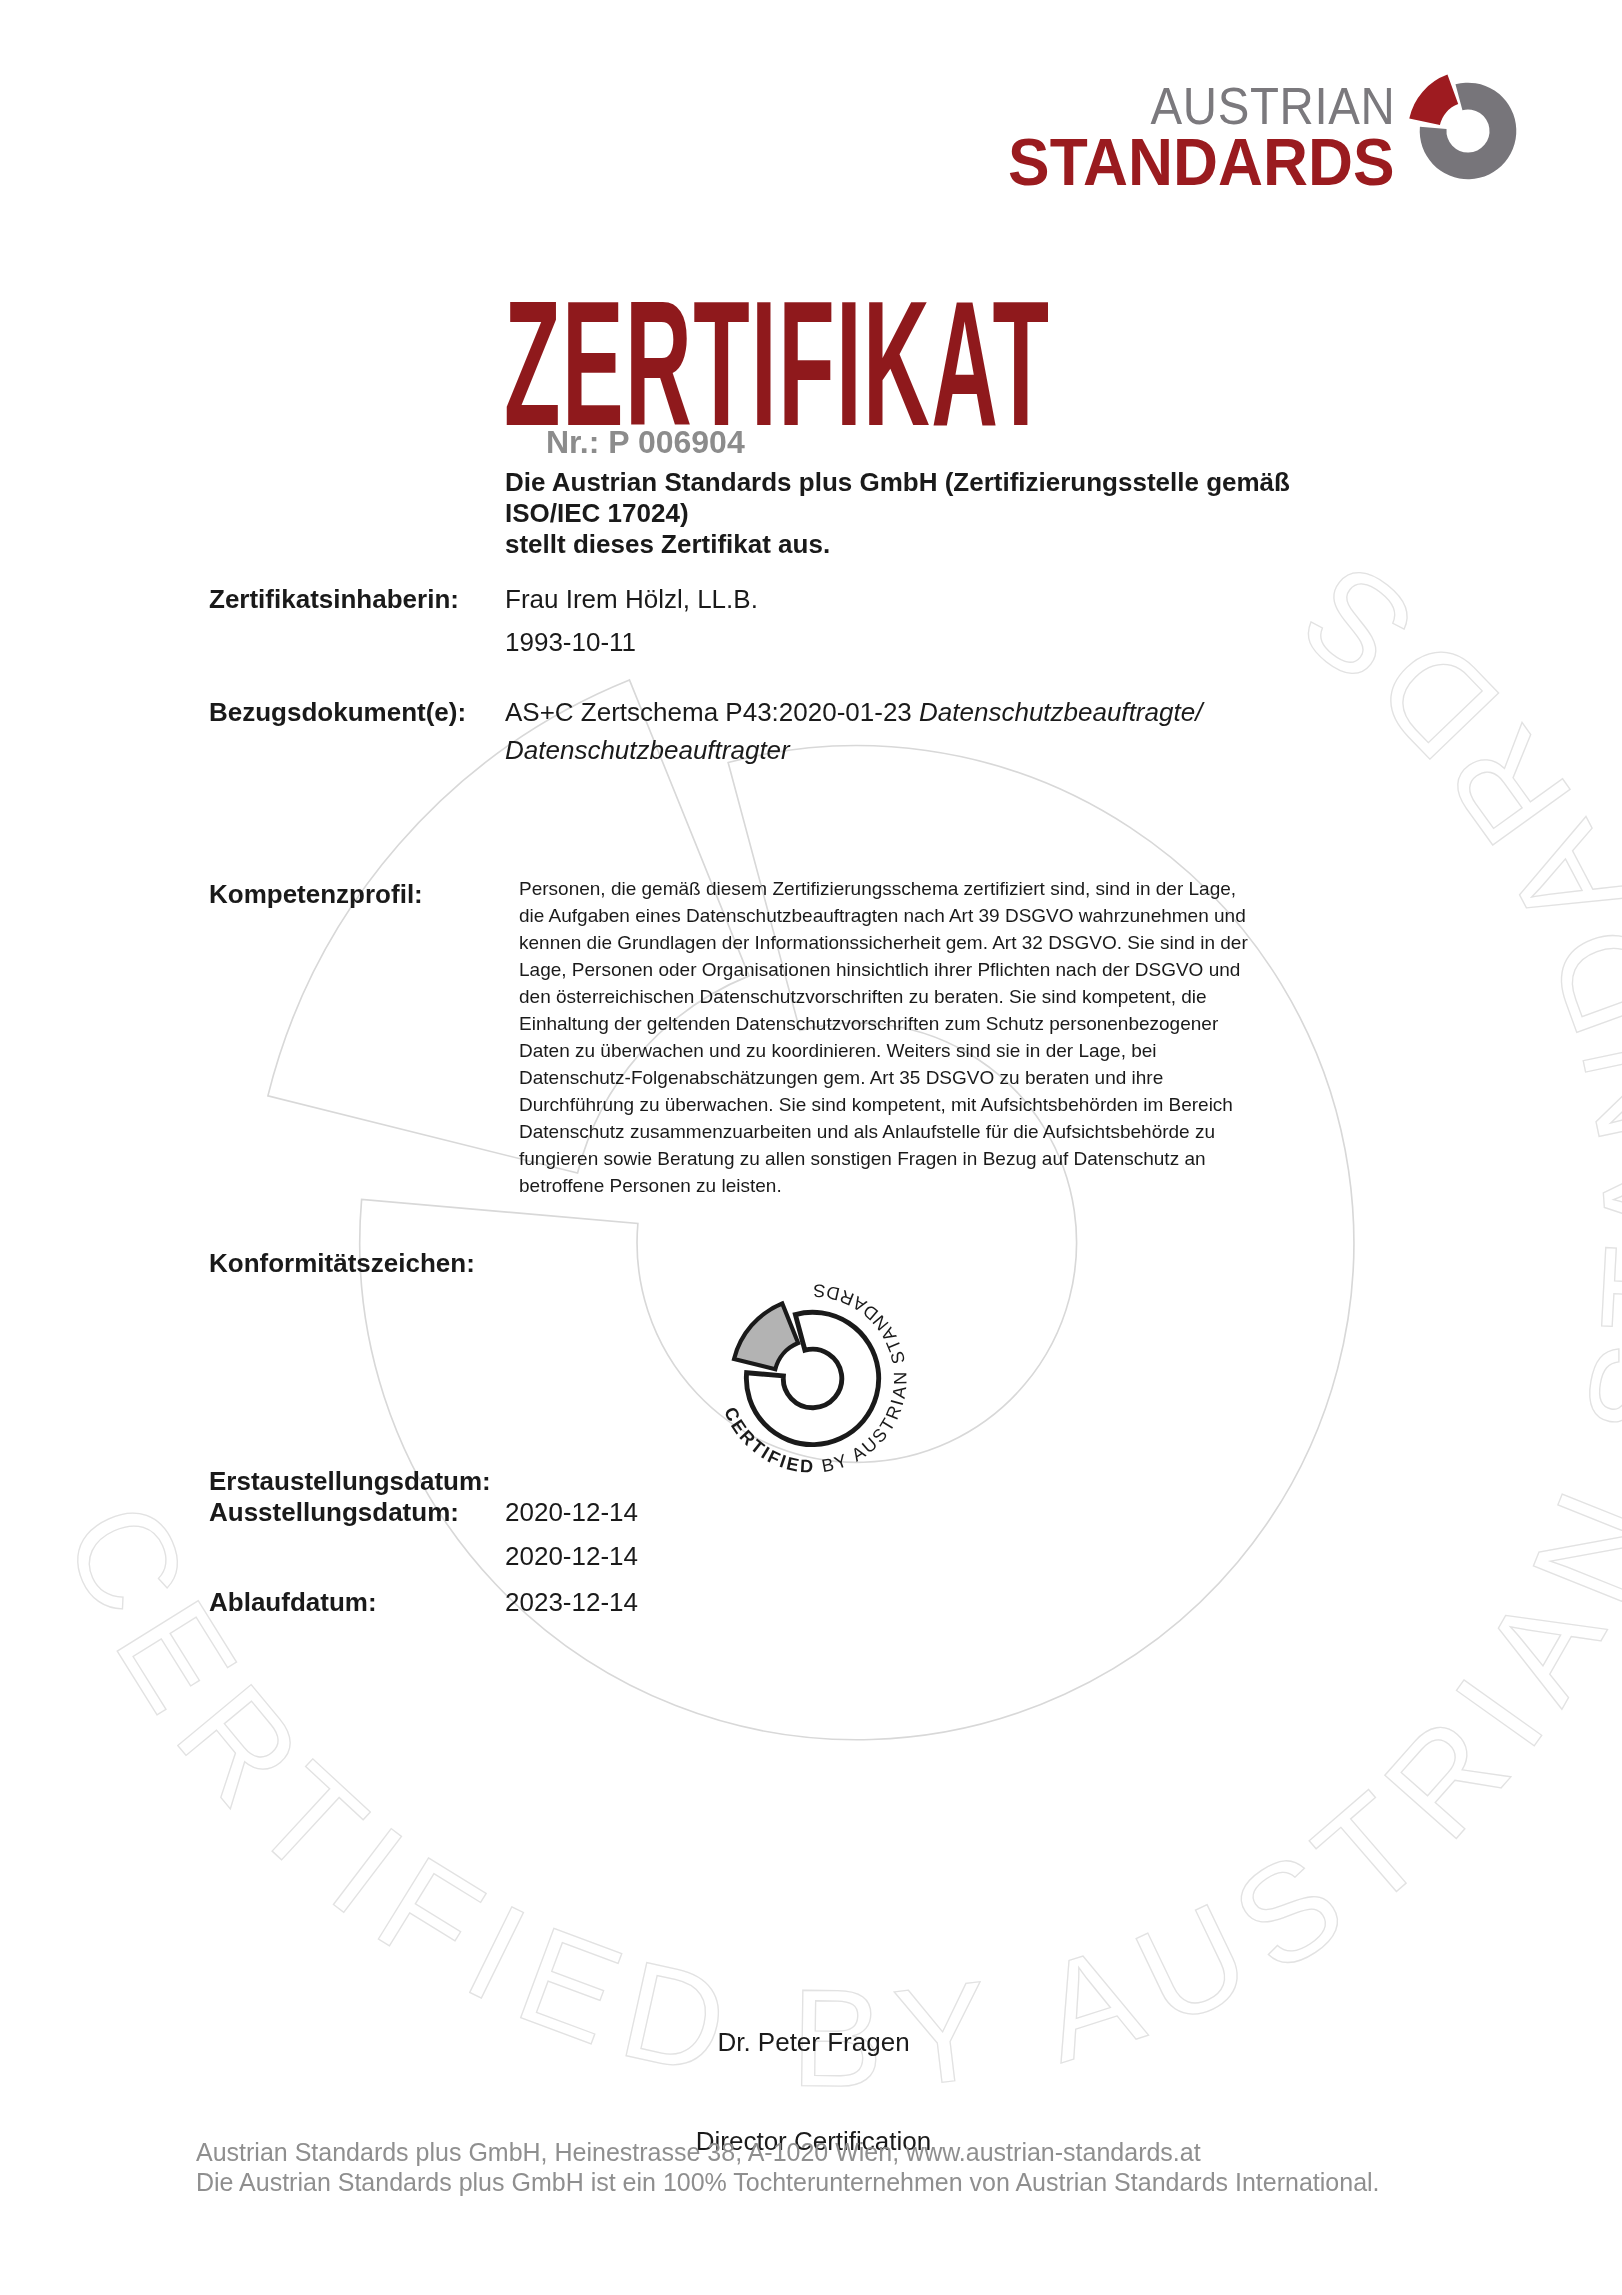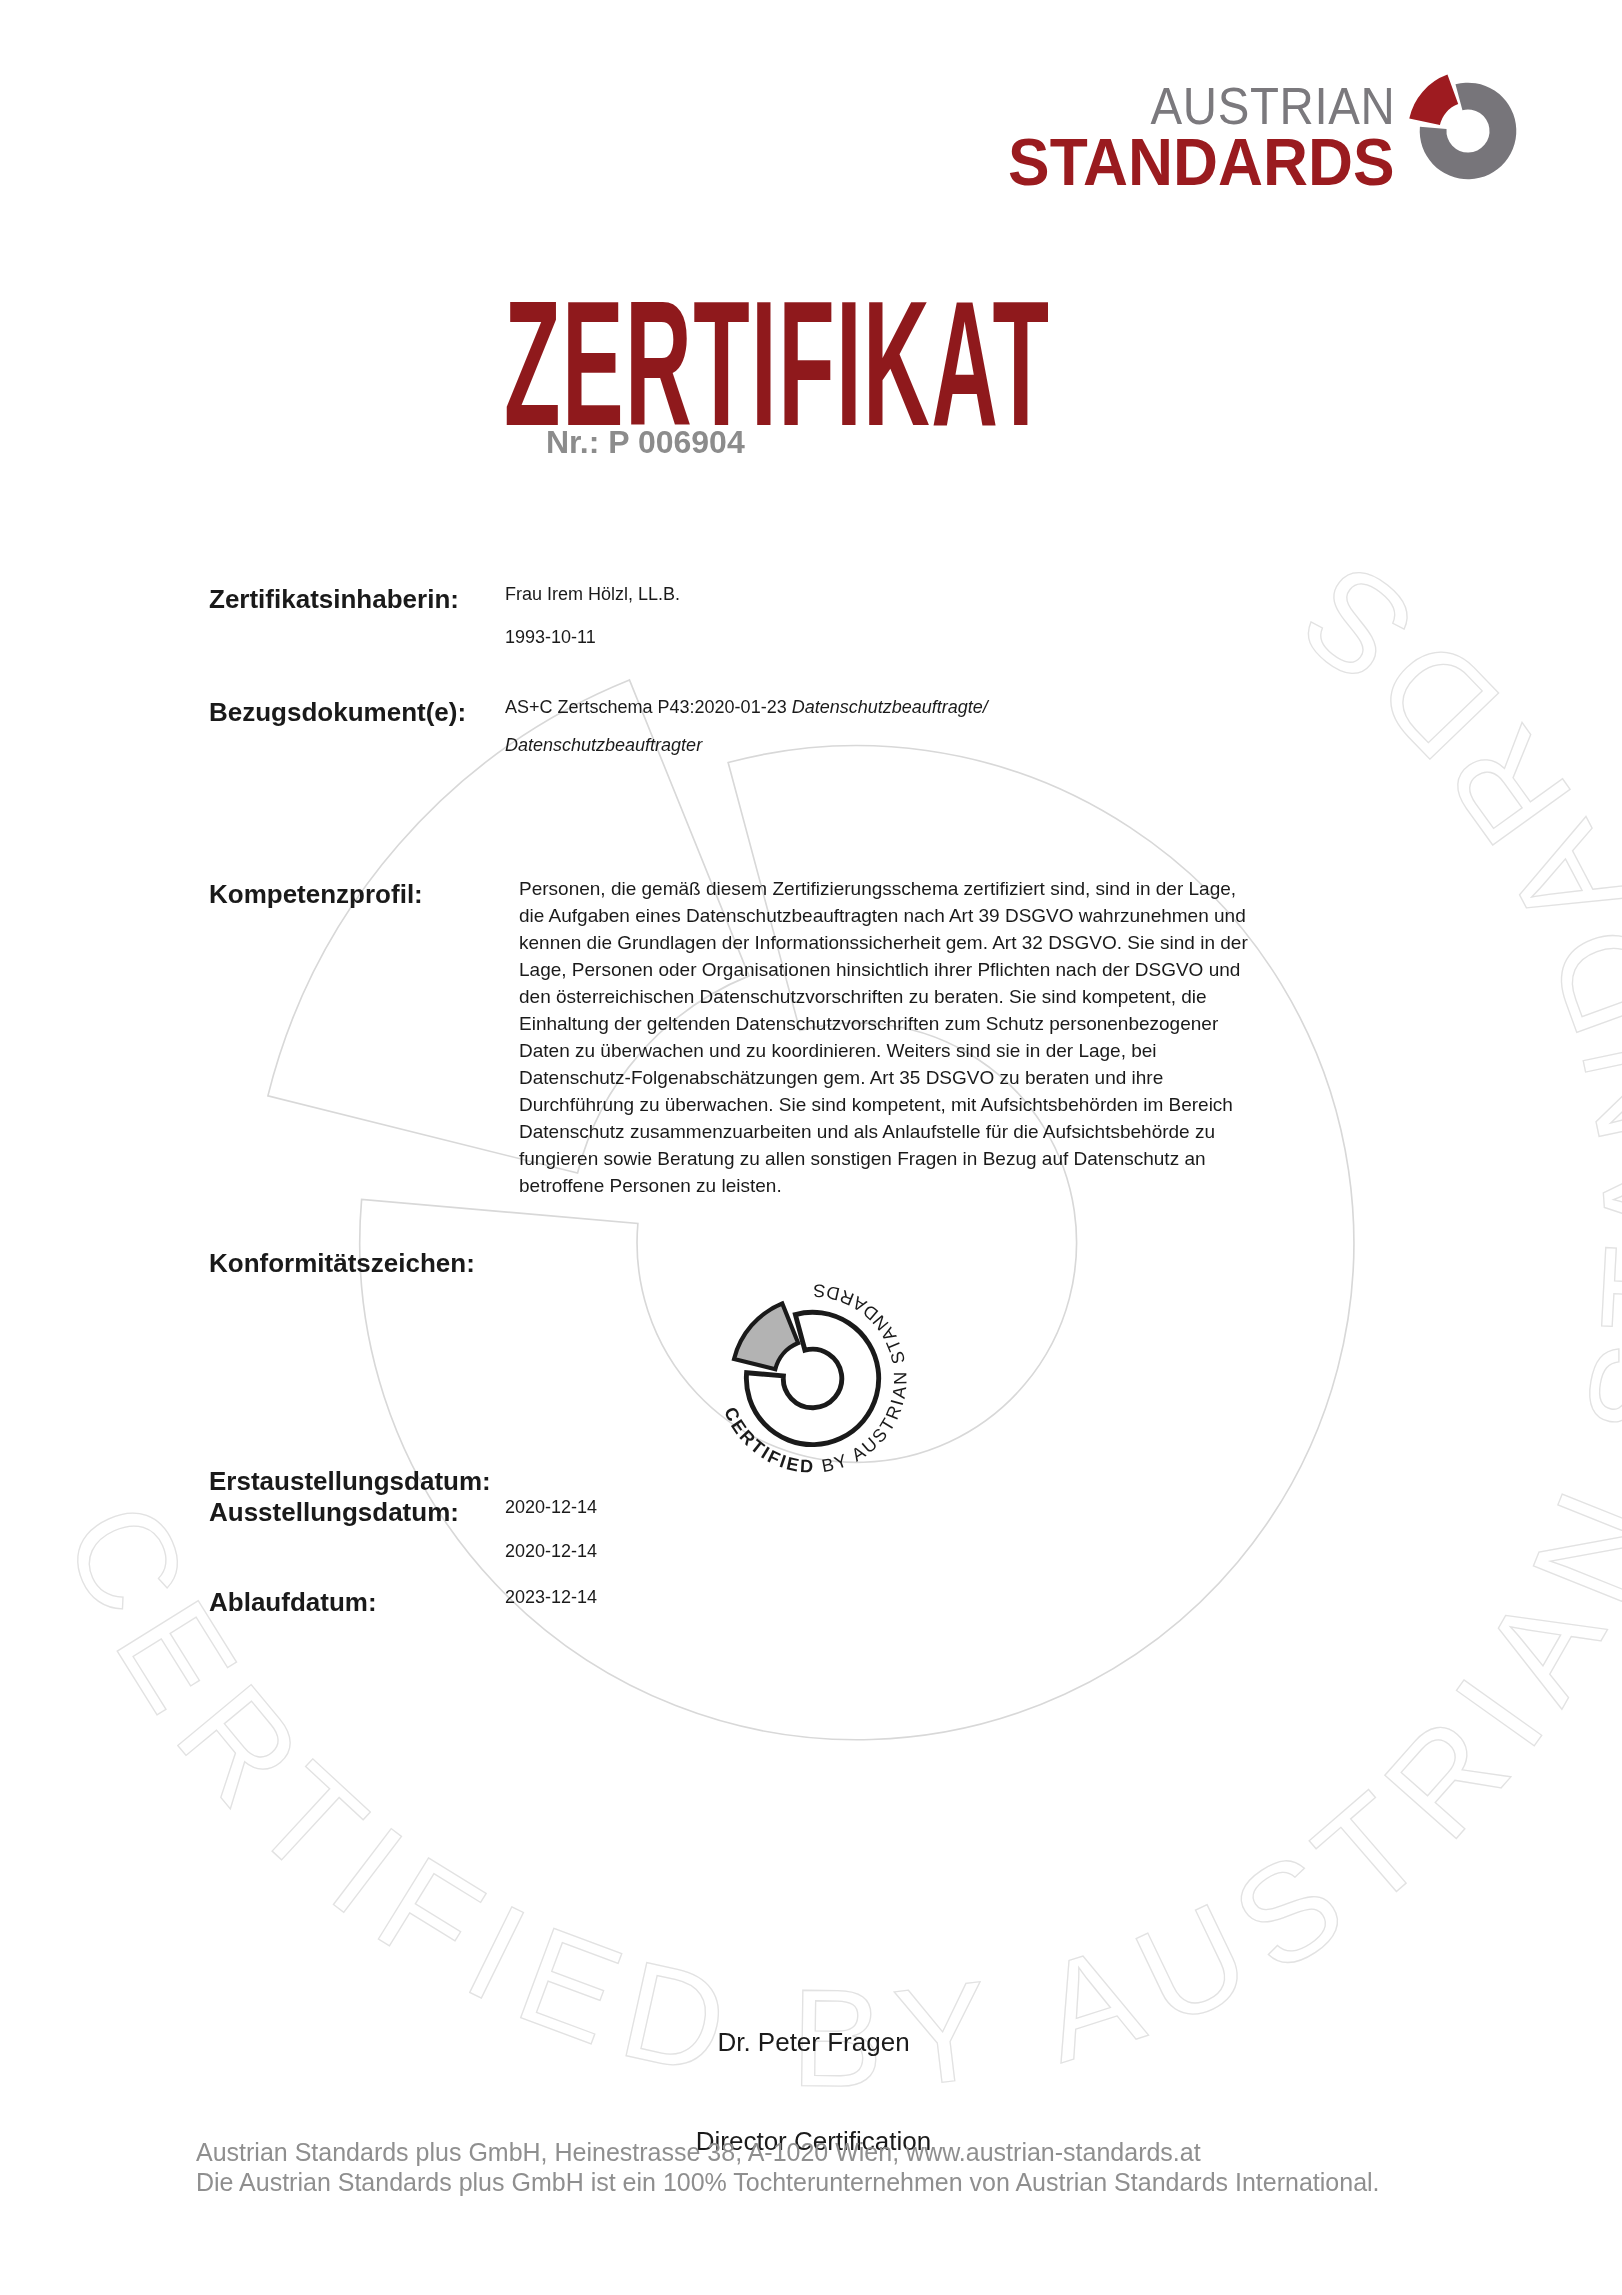--- a/index.html
+++ b/index.html
@@ -41,21 +41,21 @@
   .issuer{
     position:absolute;left:505px;top:467px;width:870px;
     font-size:26px;font-weight:700;line-height:31px;white-space:pre-line;
   }
   .label{
     position:absolute;left:196px;
     font-size:26px;font-weight:700;white-space:nowrap;margin-left:13px;
   }
   .value{
     position:absolute;left:505px;
-    font-size:18px;font-weight:400;white-space:nowrap;
+    font-size:26px;font-weight:400;white-space:nowrap;
   }
   .competence{
     position:absolute;left:519px;top:875px;width:877px;
     font-size:19px;line-height:27px;white-space:pre-line;
   }
   .refnote{
     position:absolute;left:505px;top:784px;width:877px;
     font-size:26px;line-height:37px;white-space:pre-line;
   }
   .sig{
@@ -84,20 +84,22 @@
 
   <div class="logo-line1">AUSTRIAN</div>
   <div class="logo-line2">STANDARDS</div>
   <svg class="abs" style="left:1406px;top:69px" width="124" height="124" viewBox="0 0 190 190">
     <path d="M 75.8 23.5 A 74 74 0 1 1 21.3 88.6 L 62.1 92.1 A 33 33 0 1 0 86.5 63.1 Z" fill="#77757a"></path>
     <path d="M 63.5 8.6 A 92 92 0 0 0 5 75.9 L 52 85.9 A 44 44 0 0 1 80 53.7 Z" fill="#9e1b20"></path>
   </svg>
 
   <div class="title">ZERTIFIKAT</div>
   <div class="cert-no">Nr.: P 006904</div>
+  <div class="issuer">Die Austrian Standards plus GmbH (Zertifizierungsstelle gemäß ISO/IEC 17024)
+stellt dieses Zertifikat aus.</div>
 
   <div class="label" style="top:584px">Zertifikatsinhaberin:</div>
   <div class="value" style="top:584px">Frau Irem Hölzl, LL.B.</div>
   <div class="value" style="top:627px">1993-10-11</div>
 
   <div class="label" style="top:697px">Bezugsdokument(e):</div>
   <div class="value" style="top:697px">
     <span>AS+C Zertschema P43:2020-01-23 </span><span class="it">Datenschutzbeauftragte/</span>
   </div>
   <div class="value it" style="top:735px">Datenschutzbeauftragter</div>

